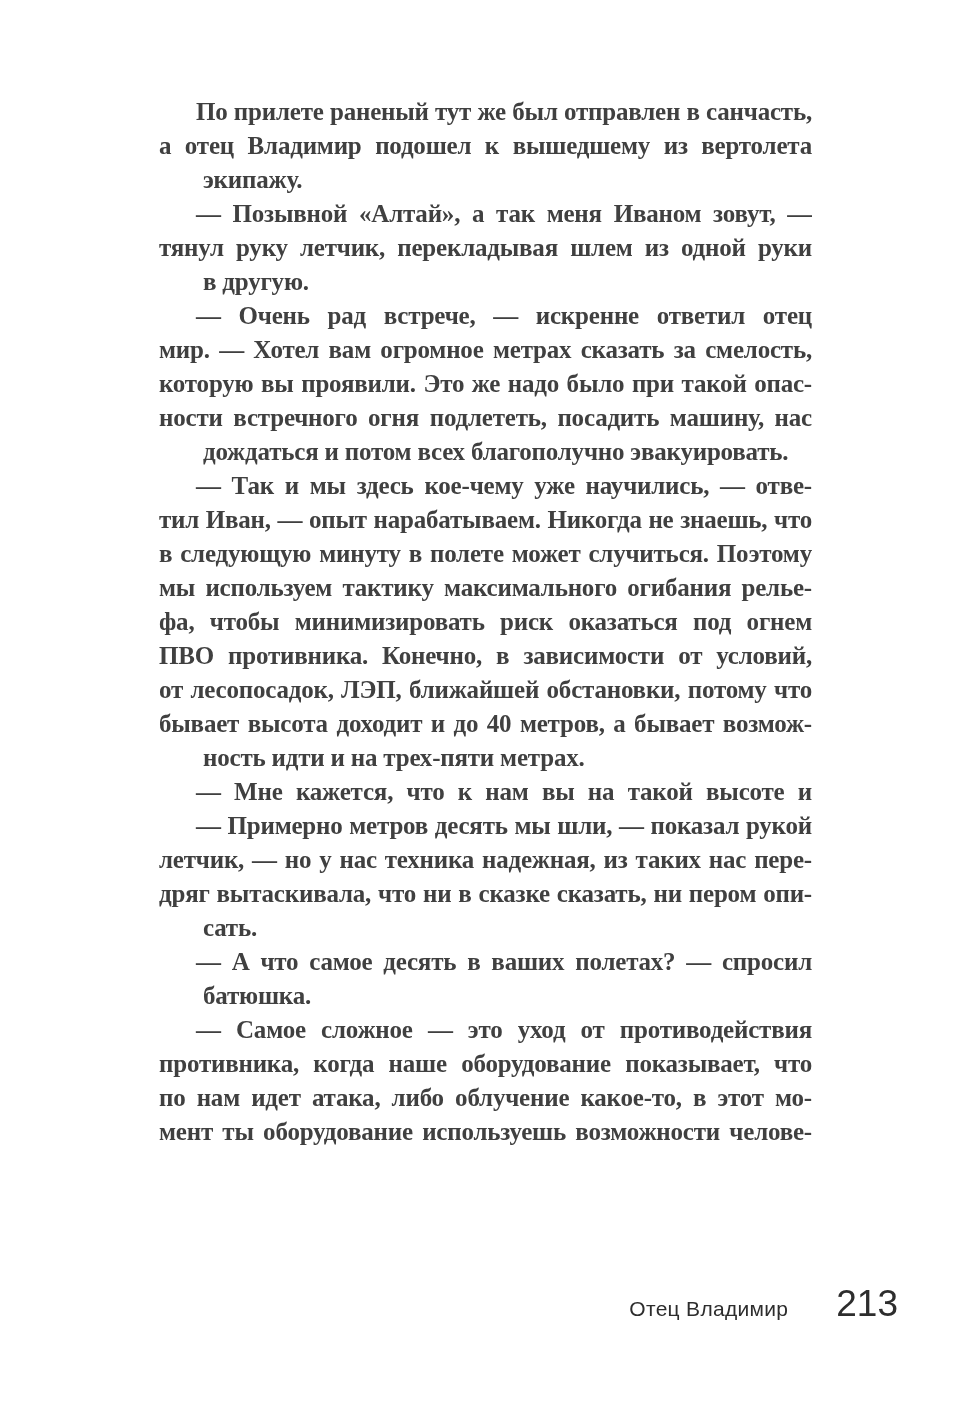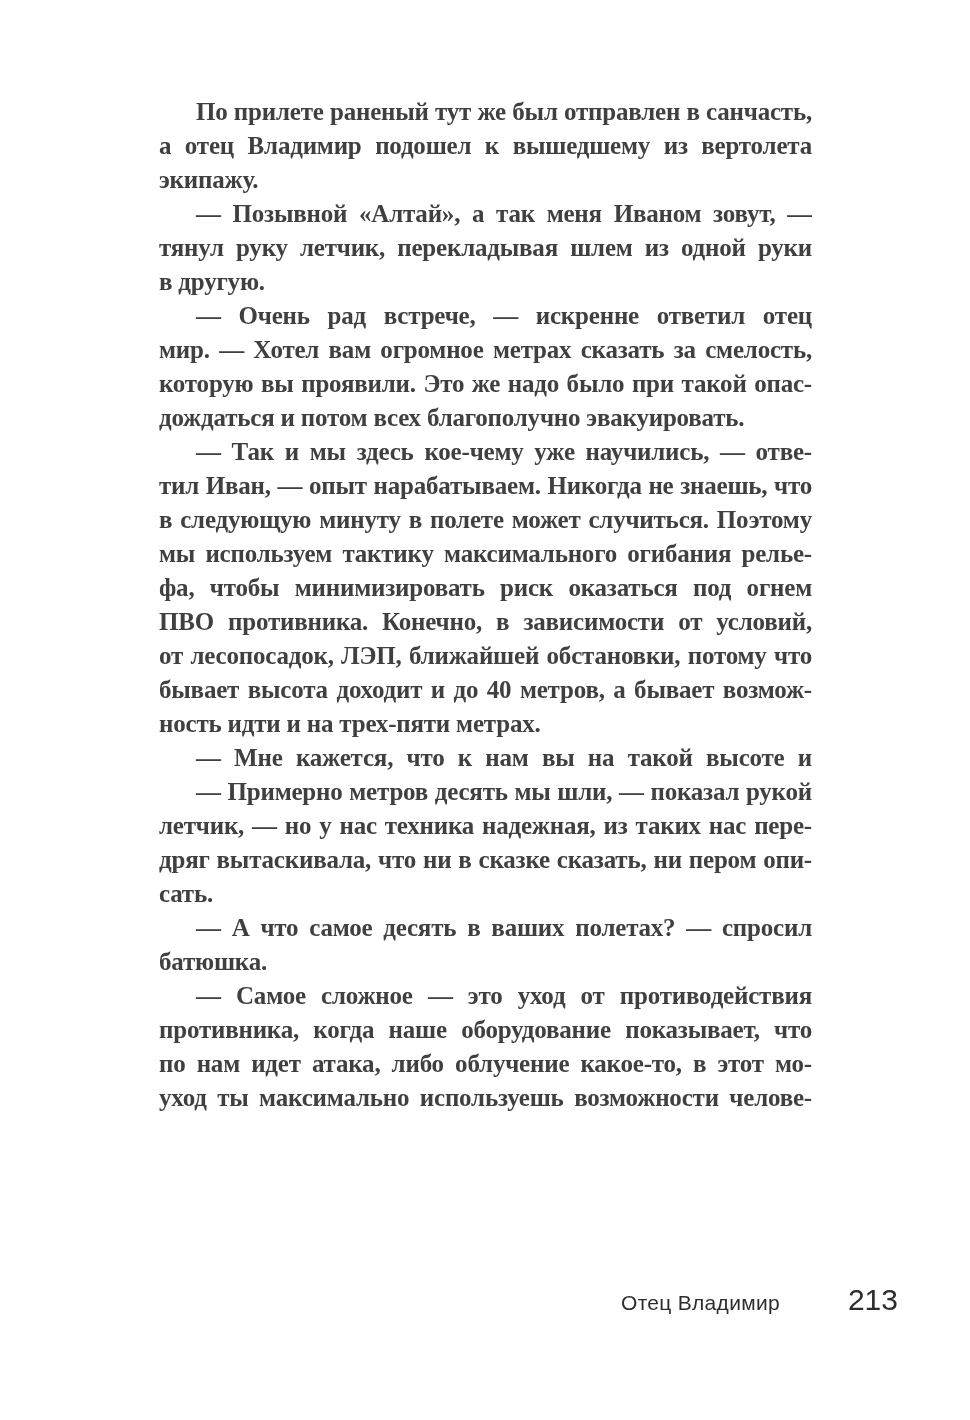--- a/index.html
+++ b/index.html
@@ -40,39 +40,40 @@
     text-align: justify;
     text-align-last: justify;
     overflow: hidden;
     white-space: normal;
   }
   .line.first {
     text-indent: 37px;
   }
   .line.last {
     text-align-last: left;
+    margin-left: 44px;
   }
   .page-footer {
     position: absolute;
     left: 159px;
     top: 1283px;
     width: 739px; 
     display: flex;
     justify-content: flex-end;
     align-items: baseline;
-    gap: 68px;
+    gap: 48px;
     color: #2d2d2d;
     font-family: "Liberation Sans", "DejaVu Sans", sans-serif;
   }
   .running-title {
     font-size: 21px;
     letter-spacing: 0.3px;
   }
   .page-number {
-    font-size: 30px;
+    font-size: 37px;
     text-align: center;
   }
 </style>
 </head>
 <body>
 
 <div class="page">
 
   <main class="text-block">
       <p class="paragraph">
@@ -82,20 +83,21 @@
       </p>
       <p class="paragraph">
         <span class="line first">— Позывной «Алтай», а так меня Иваном зовут, — про-</span>
         <span class="line">тянул руку летчик, перекладывая шлем из одной руки</span>
         <span class="line last">в другую.</span>
       </p>
       <p class="paragraph">
         <span class="line first">— Очень рад встрече, — искренне ответил отец Влади-</span>
         <span class="line">мир. — Хотел вам огромное метрах сказать за смелость,</span>
         <span class="line">которую вы проявили. Это же надо было при такой опас-</span>
+        <span class="line">ности встречного огня подлететь, посадить машину, нас</span>
         <span class="line last">дождаться и потом всех благополучно эвакуировать.</span>
       </p>
       <p class="paragraph">
         <span class="line first">— Так и мы здесь кое-чему уже научились, — отве-</span>
         <span class="line">тил Иван, — опыт нарабатываем. Никогда не знаешь, что</span>
         <span class="line">в следующую минуту в полете может случиться. Поэтому</span>
         <span class="line">мы используем тактику максимального огибания релье-</span>
         <span class="line">фа, чтобы минимизировать риск оказаться под огнем</span>
         <span class="line">ПВО противника. Конечно, в зависимости от условий,</span>
         <span class="line">от лесопосадок, ЛЭП, ближайшей обстановки, потому что</span>
@@ -112,21 +114,21 @@
         <span class="line last">сать.</span>
       </p>
       <p class="paragraph">
         <span class="line first">— А что самое десять в ваших полетах? — спросил</span>
         <span class="line last">батюшка.</span>
       </p>
       <p class="paragraph">
         <span class="line first">— Самое сложное — это уход от противодействия</span>
         <span class="line">противника, когда наше оборудование показывает, что</span>
         <span class="line">по нам идет атака, либо облучение какое-то, в этот мо-</span>
-        <span class="line">уход ты максимально используешь возможности челове-</span>
+        <span class="line">мент ты оборудование используешь возможности челове-</span>
       </p>
     </main>
 
   <footer class="page-footer">
     <span class="running-title">Отец Владимир</span>
     <span class="page-number">213</span>
   </footer>
 
 </div>
 

